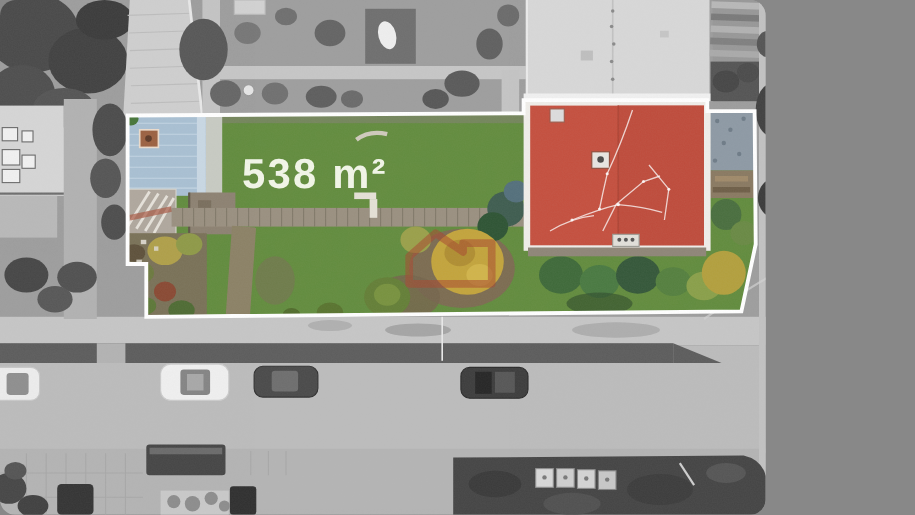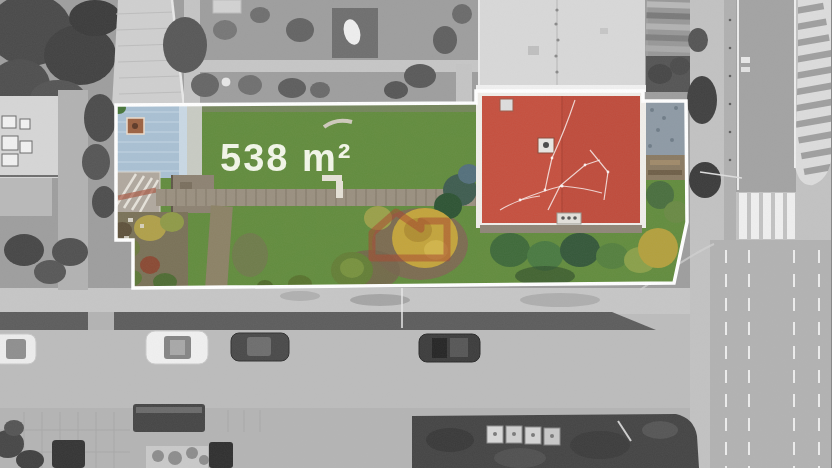--- a/index.html
+++ b/index.html
@@ -1,16 +1,16 @@
 <!DOCTYPE html>
 <html><head>
 <meta charset="utf-8">
 <style>
   html,body{margin:0;padding:0;background:#888;}
-  .shot{position:relative;width:831px;height:468px;overflow:hidden;font-family:"Liberation Sans",sans-serif;}
+  .shot{position:relative;width:696px;height:468px;overflow:hidden;font-family:"Liberation Sans",sans-serif;border-radius:14px;}
   .shot svg{display:block;width:832px;height:468px;}
   text{font-family:"Liberation Sans","DejaVu Sans",sans-serif;}
 </style>
 </head>
 <body>
 
 <div class="shot">
 <svg viewBox="0 0 832 468" xmlns="http://www.w3.org/2000/svg">
   <defs>
     <clipPath id="lotClip">

